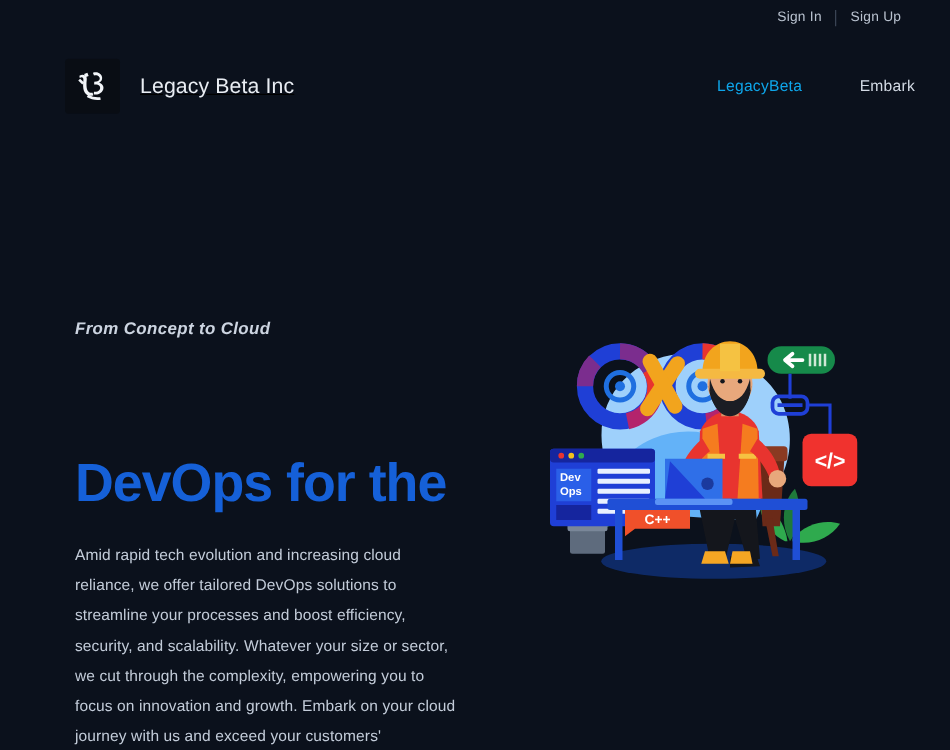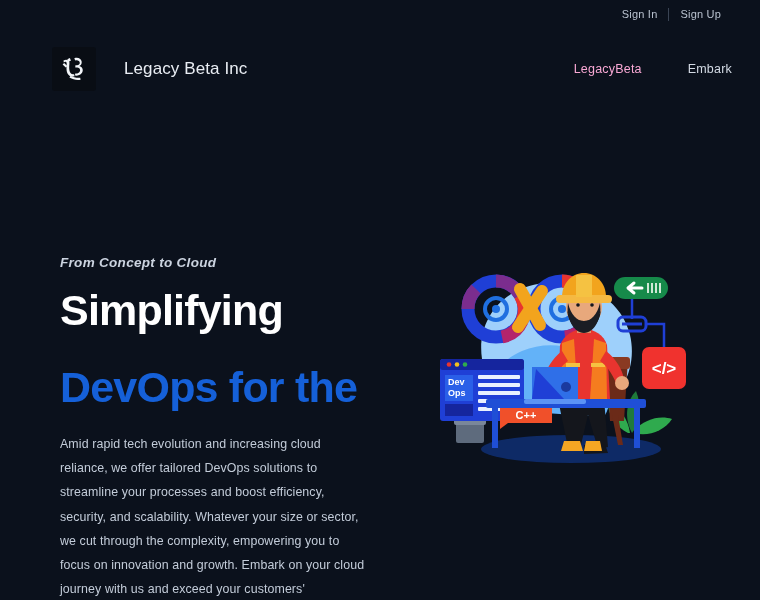--- a/index.html
+++ b/index.html
@@ -34,21 +34,21 @@
     background:#3a4454;
   }
 
   
   .header {
     height:82px;
     display:flex;
     align-items:center;
     padding:0 28px 0 52px;
   }
-  .brand { display:flex; align-items:center; gap:28px; }
+  .brand { display:flex; align-items:center; gap:16px;text-decoration:underline; }
   .logo-box {
     width:44px; height:44px;
     background:#090d14;
     border-radius:3px;
     display:flex; align-items:center; justify-content:center;
     flex:none;
     overflow:hidden;
   }
   .logo-box svg { display:block; }
   .brand-name {
@@ -62,21 +62,21 @@
     display:flex;
     align-items:center;
     gap:46px;
   }
   .nav a {
     font-size:12.5px;
     text-decoration:none;
     letter-spacing:.2px;
     white-space:nowrap;
   }
-  .nav a.active { color:#f9a8d4; }
+  .nav a.active { color:#0ea5e9; }
   .nav a.plain  { color:#d3dae4; }
 
   
   .hero {
     display:flex;
     align-items:flex-start;
     padding:0 28px 0 60px;
     margin-top:145px;
   }
   .hero-left { width:330px; flex:none; }
@@ -146,21 +146,21 @@
     <a href="#" class="plain">Embark</a>
   </div>
 </div>
 
 <div class="hero">
 
   <div class="hero-left">
     <div class="eyebrow">From Concept to Cloud</div>
 
     <h1 class="headline">
-      <span>Simplifying</span><br>
+      <br>
       <span class="accent">DevOps for the</span>
     </h1>
 
     <p class="body-copy">Amid rapid tech evolution and increasing cloud reliance, we offer tailored DevOps solutions to streamline your processes and boost efficiency, security, and scalability. Whatever your size or sector, we cut through the complexity, empowering you to focus on innovation and growth. Embark on your cloud journey with us and exceed your customers' expectations.</p>
 
   </div>
 
   <div class="hero-right">
     <svg class="illus" width="250" height="220" viewBox="0 0 250 220" aria-hidden="true">
 

